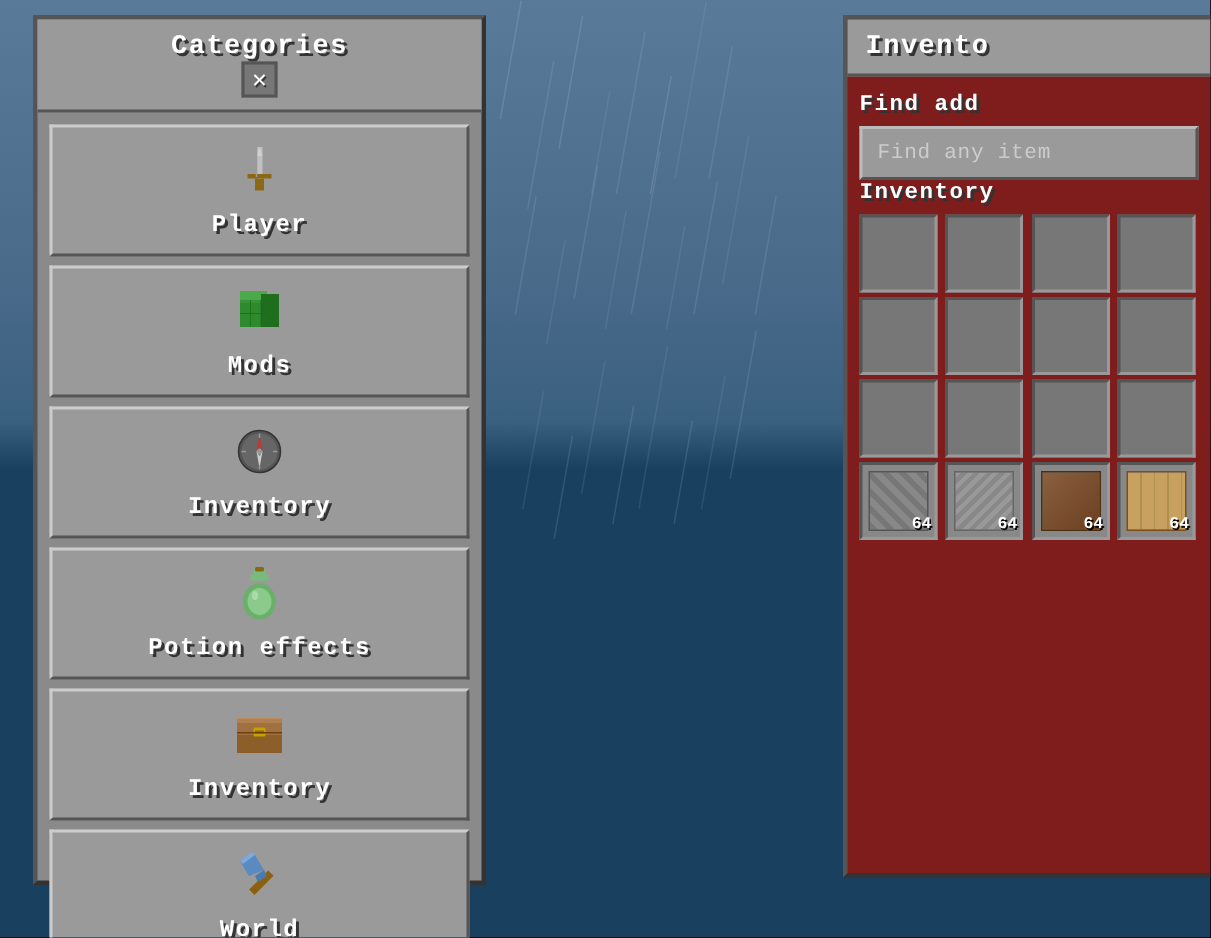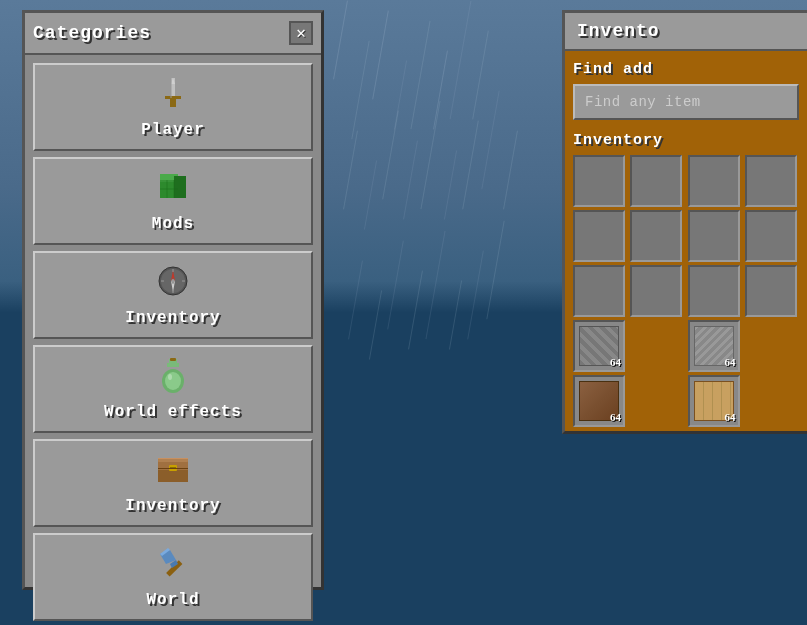--- a/index.html
+++ b/index.html
@@ -54,20 +54,21 @@
       border-bottom: 3px solid #333;
     }
 
     #categories-titlebar {
       background: #9a9a9a;
       border-bottom: 2px solid #555;
       padding: 8px 8px;
       display: flex;
       justify-content: space-between;
       align-items: center;
+      flex-direction: column;
     }
 
     #categories-title {
       color: #fff;
       font-size: 18px;
       font-weight: bold;
       text-shadow: 2px 2px #333;
       letter-spacing: 1px;
     }
 
@@ -122,22 +123,22 @@
       text-shadow: 2px 2px #333;
       letter-spacing: 1px;
     }
 
     
     #inventory-panel {
       position: absolute;
       right: 0;
       top: 10px;
       width: 245px;
-      height: 424px;
-      background: #a16207;
+      height: 575px;
+      background: #7f1d1d;
       border: 3px solid #555;
       border-right: none;
       border-bottom: 3px solid #333;
     }
 
     #inventory-titlebar {
       background: #9a9a9a;
       border-bottom: 2px solid #555;
       padding: 8px 12px;
     }
@@ -166,21 +167,20 @@
     #find-item-input {
       width: 100%;
       background: #9a9a9a;
       border: 2px solid #bbb;
       border-right: 2px solid #555;
       border-bottom: 2px solid #555;
       color: #ddd;
       font-size: 14px;
       font-family: 'Courier New', monospace;
       padding: 8px 10px;
-      margin-bottom: 12px;
       outline: none;
       letter-spacing: 0.5px;
     }
 
     #find-item-input::placeholder {
       color: #ccc;
     }
 
     
     .inventory-grid {
@@ -196,23 +196,22 @@
       background: #777;
       border: 2px solid #555;
       border-right: 2px solid #999;
       border-bottom: 2px solid #999;
       position: relative;
     }
 
     
     .bottom-row {
       display: grid;
-      grid-template-columns: repeat(2, 1fr);
+      grid-template-columns: repeat(4, 1fr);
       gap: 3px;
-      font-family: Liberation Serif, serif;
     }
 
     .bottom-cell {
       width: 52px;
       height: 52px;
       background: #888;
       border: 2px solid #555;
       border-right: 2px solid #999;
       border-bottom: 2px solid #999;
       position: relative;
@@ -353,21 +352,21 @@
           <rect x="10" y="6" width="12" height="4" fill="#7aba7a"></rect>
 
           <ellipse cx="16" cy="24" rx="11" ry="12" fill="#6ab06a"></ellipse>
           <ellipse cx="16" cy="24" rx="8" ry="9" fill="#8aca8a"></ellipse>
 
           <ellipse cx="13" cy="20" rx="2" ry="3" fill="rgba(255,255,255,0.3)"></ellipse>
 
           <rect x="13" y="1" width="6" height="3" fill="#8B6914" rx="1"></rect>
         </svg>
       </div>
-      <span class="category-label">World effects</span>
+      <span class="category-label">Potion effects</span>
     </div>
 
     <div class="category-item">
       <div class="category-icon">
         <svg width="34" height="30" viewBox="0 0 34 30">
 
           <rect x="2" y="14" width="30" height="14" fill="#8B5E2a" rx="0"></rect>
 
           <rect x="2" y="4" width="30" height="12" fill="#a07040" rx="0"></rect>
 

